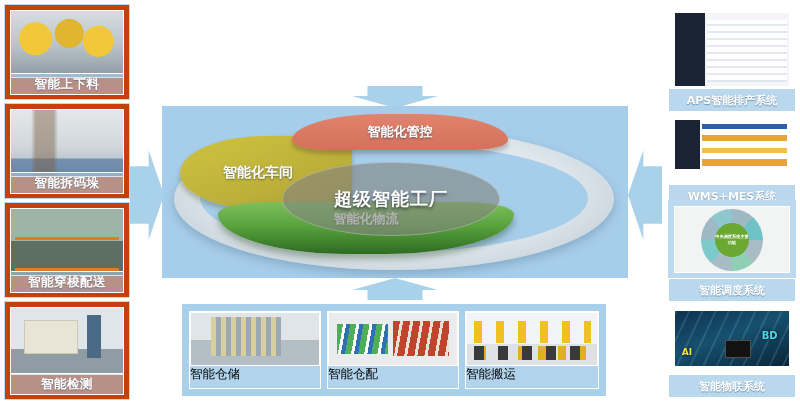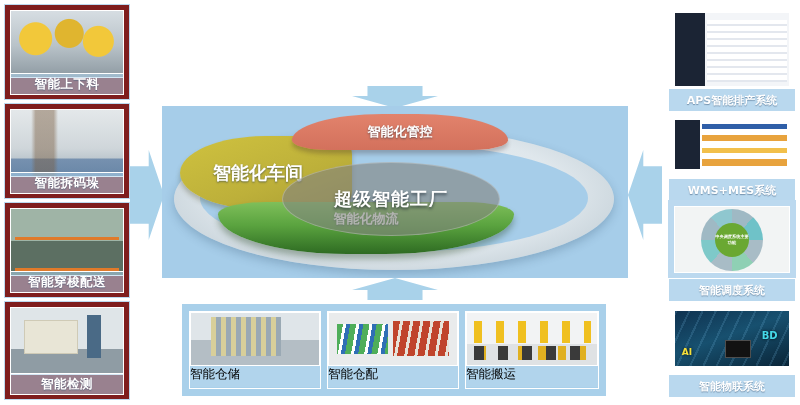--- a/index.html
+++ b/index.html
@@ -7,21 +7,21 @@
     width: 800px; height: 405px;
     background: #ffffff;
     font-family: "DejaVu Sans", "Liberation Sans", sans-serif;
     overflow: hidden;
   }
   #root { position: relative; width: 800px; height: 405px; background: #ffffff; }
 
   
   .card {
     position: absolute;
-    background: #7f1d1d;
+    background: #c2410c;
     border: 1px solid #bcd9ef;
     overflow: hidden;
   }
   .card .thumb {
     position: absolute; left: 5px; right: 5px; top: 5px;
     border: 1px solid #ffffff;
     overflow: hidden;
   }
   .card .cap {
     position: absolute; left: 5px; right: 5px; bottom: 4px;
@@ -91,21 +91,21 @@
     left: 130px; top: 8px; width: 216px; height: 36px;
     background: linear-gradient(180deg,#e2836c 0%, #d3715c 100%);
     border-radius: 46% 46% 18% 18% / 80% 80% 30% 30%;
     box-shadow: 0 4px 4px rgba(60,40,40,0.28);
   }
   .seg-left {
     left: 18px; top: 30px; width: 172px; height: 74px;
     background: linear-gradient(160deg,#cfc23f 0%, #bdb03a 60%, #a99d33 100%);
     border-radius: 60% 12% 12% 60% / 60% 30% 30% 60%;
     box-shadow: 0 4px 5px rgba(70,65,30,0.3);
-    padding-right: 16px; font-size: 18px;
+    padding-right: 16px; font-size: 14px;
   }
   .seg-right {
     left: 284px; top: 30px; width: 168px; height: 78px;
     background: linear-gradient(200deg,#5ba2cd 0%, #3e8ab9 60%, #2f7aa8 100%);
     border-radius: 12% 55% 55% 12% / 30% 58% 58% 30%;
     box-shadow: 0 4px 6px rgba(30,60,90,0.32);
     padding-left: 22px; font-size: 13px;
   }
   .seg-bottom {
     left: 56px; top: 96px; width: 296px; height: 52px;
@@ -283,21 +283,21 @@
           <div class="ph ph-aps"></div>
         </div>
     </div>
     <div class="rcap-solo" style="left:668px; top:88px;">APS智能排产系统</div>
 
     <div class="card rcard" style="left:668px; top:113px; height:62px; background:#ffffff; border-color:#ffffff;">
       <div class="thumb" style="bottom:4px; height:auto;">
           <div class="ph ph-wms"></div>
         </div>
     </div>
-    <div class="rcap-solo" style="left:668px; top:178px;">WMS+MES系统</div>
+    <div class="rcap-solo" style="left:668px; top:184px;">WMS+MES系统</div>
 
     <div class="card rcard" style="left:668px; top:200px; height:78px; background:#bcd9ef;">
       <div class="thumb" style="bottom:4px; height:auto;">
         <div class="ph ph-dispatch">
           <div class="ring-outer">
             <div class="ring-inner">中央调度系统主要功能</div>
           </div>
         </div>
       </div>
     </div>

